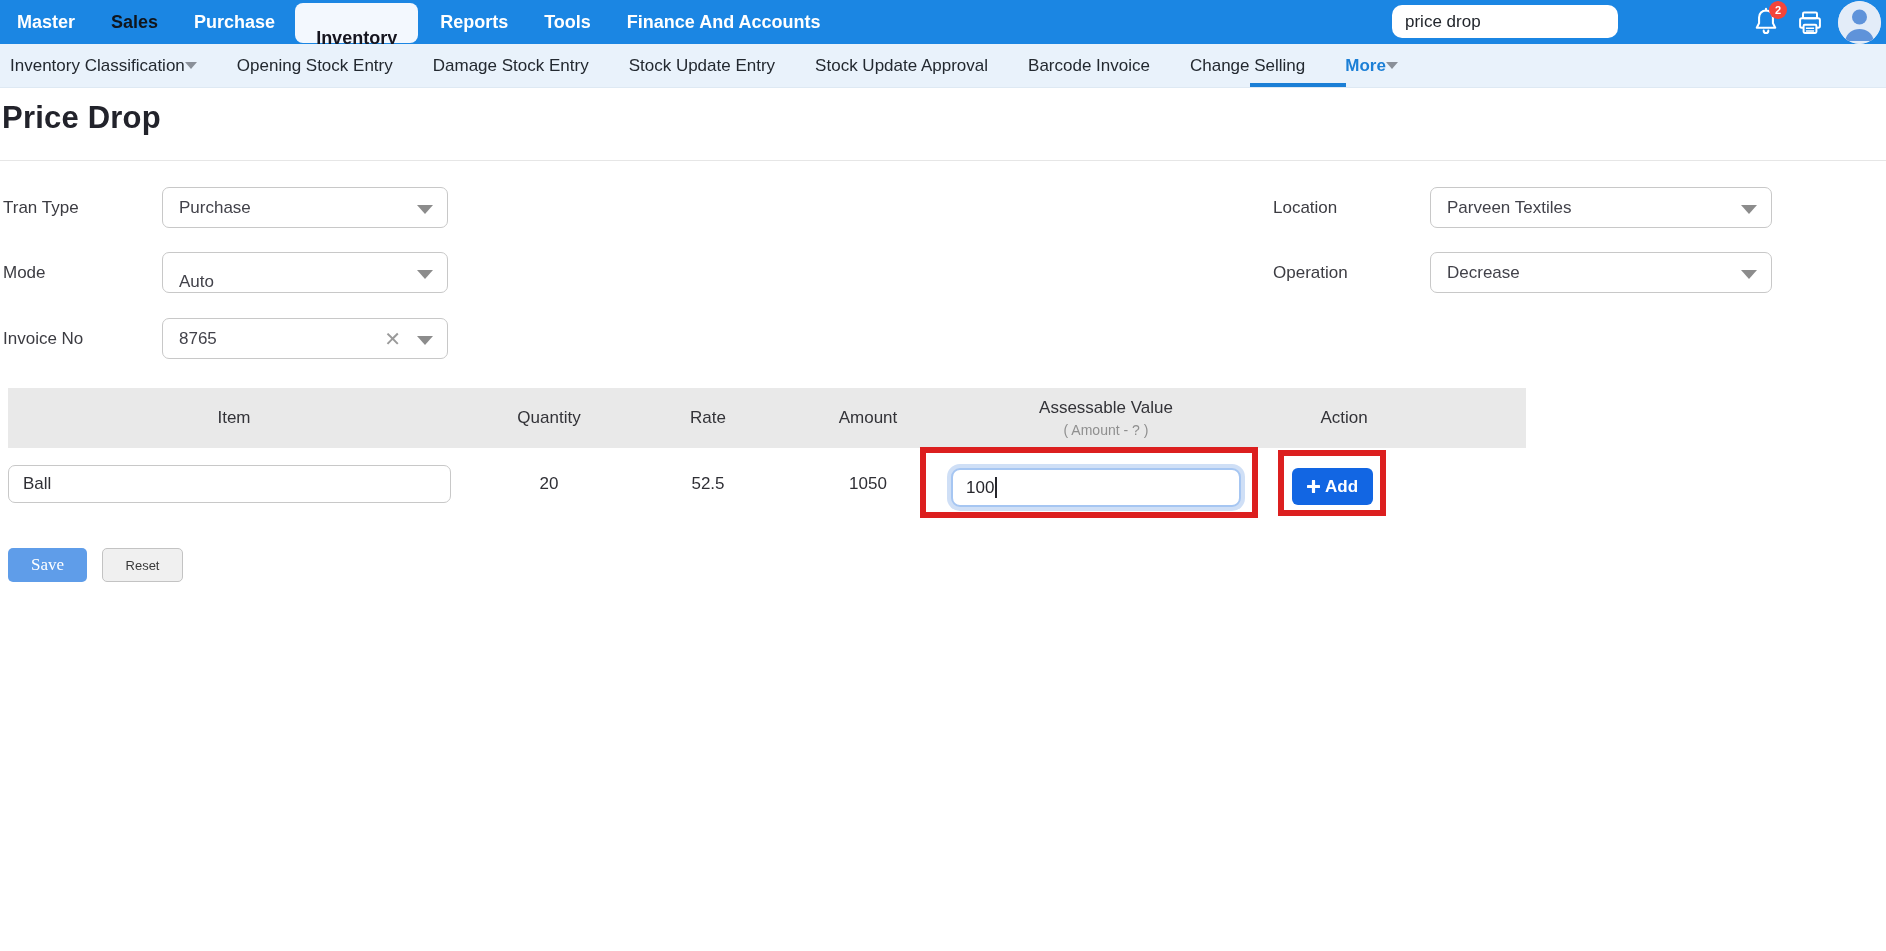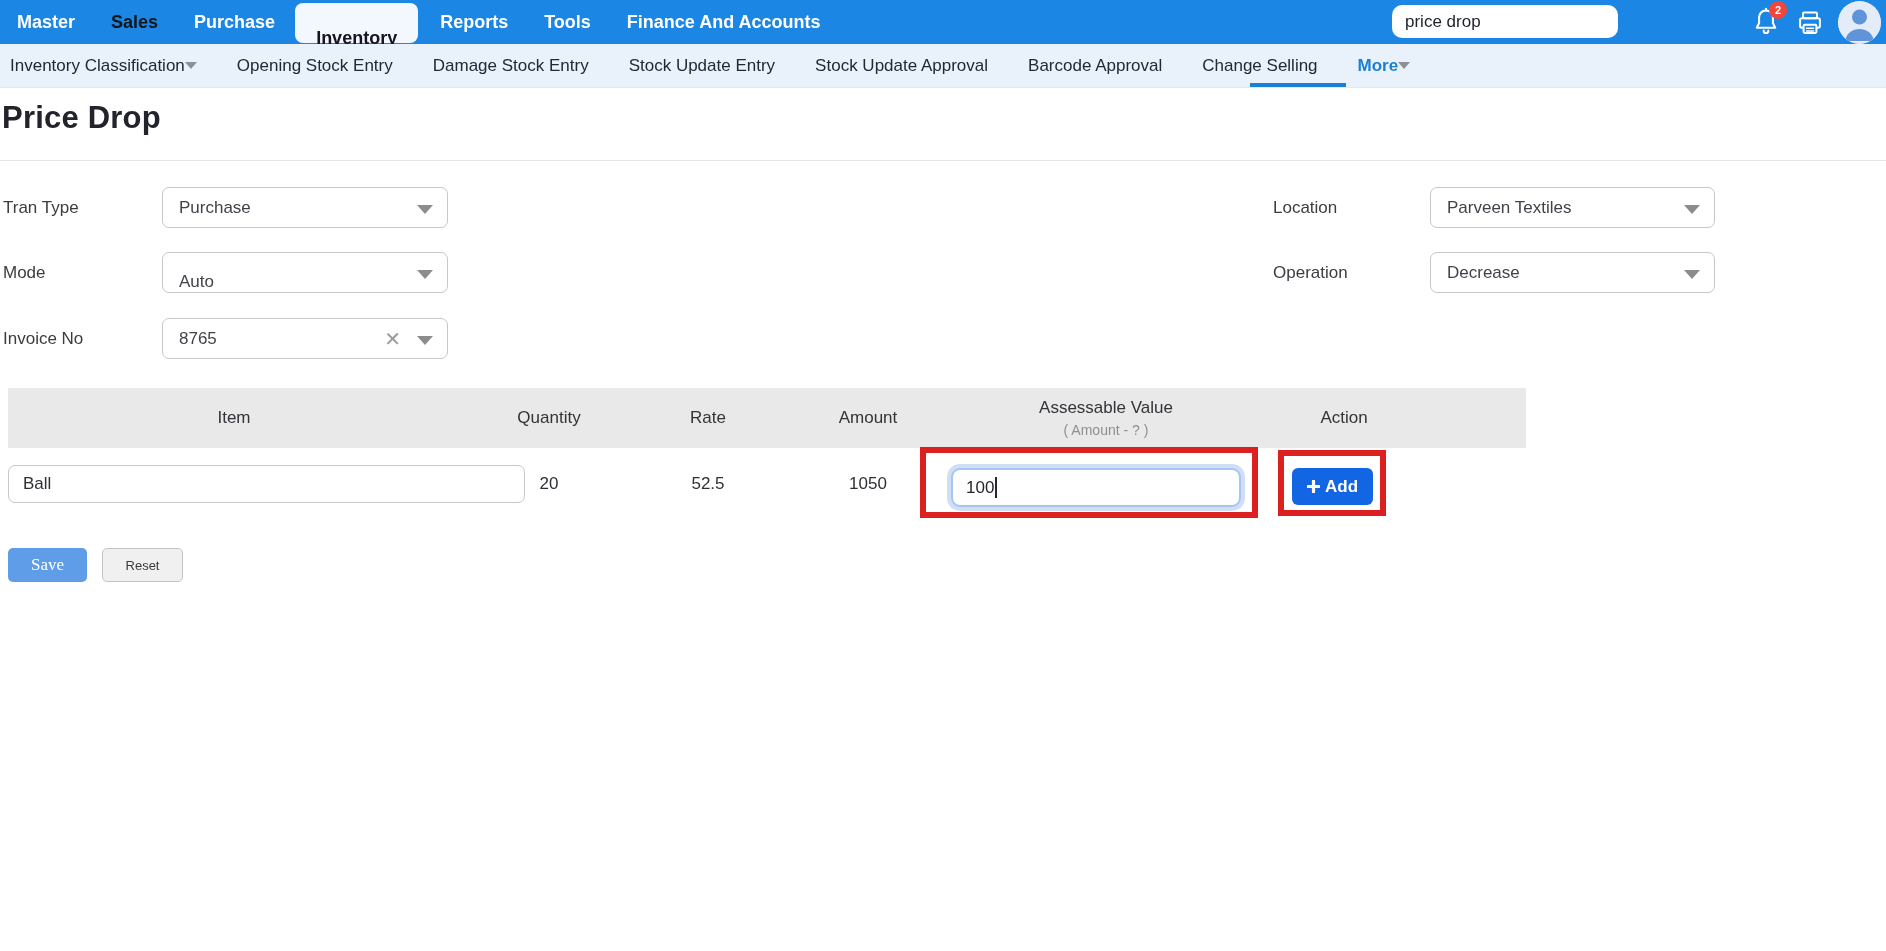--- a/index.html
+++ b/index.html
@@ -90,40 +90,40 @@
   .select .sel-caret {
     position:absolute; right:14px; top:17px;
     width:0; height:0;
     border-left:8px solid transparent; border-right:8px solid transparent;
     border-top:9px solid #8c8c8c;
   }
   .select .clear-x {
     position:absolute; right:46px; top:8px;
     font-size:20px; color:#9a9a9a; cursor:pointer; line-height:24px;
   }
-  .select.right { width:285px;text-align:center; }
+  .select.right { width:342px;text-align:center; }
 
   
   .grid-cols {
     display:grid;
     grid-template-columns:452px 178px 140px 180px 296px 180px 92px;
   }
   .table-header {
     position:absolute; left:8px; top:388px; width:1518px; height:60px;
     background:#e9e9e9; align-items:center;
   }
   .th { text-align:center; font-size:17px; color:#333338; }
   .th .sub { font-size:14px; color:#8f8f8f; margin-top:4px; }
   .table-row {
     position:absolute; left:8px; top:450px; width:1518px; height:68px;
     align-items:center;
   }
   .td { text-align:center; font-size:17px; color:#2f2f35; }
   .item-input {
-    width:517px; height:38px;
+    width:443px; height:38px;
     border:1px solid #c8c8c8; border-radius:7px;
     font-family:"Liberation Sans", sans-serif;
     font-size:17px; color:#2f2f35; padding:0 14px; outline:none;
   }
 
   
   .redbox { position:absolute; border:6px solid #dc1f1f; background:transparent; }
   .redbox1 { left:920px; top:447px; width:338px; height:71px; }
   .redbox2 { left:1278px; top:450px; width:108px; height:66px; }
   .assessable-field {
@@ -203,21 +203,21 @@
 
   <div class="subnav">
     <div class="subnav-item">
       <span>Inventory Classification</span>
       <span class="caret"></span>
     </div>
     <div class="subnav-item">Opening Stock Entry</div>
     <div class="subnav-item">Damage Stock Entry</div>
     <div class="subnav-item">Stock Update Entry</div>
     <div class="subnav-item">Stock Update Approval</div>
-    <div class="subnav-item">Barcode Approval</div>
+    <div class="subnav-item">Barcode Invoice</div>
     <div class="subnav-item">Change Selling</div>
     <div class="subnav-item active">
       <span>More</span>
       <span class="caret"></span>
     </div>
     <div class="more-underline"></div>
   </div>
 
   <div class="page-title">Price Drop</div>
   <div class="title-divider"></div>

